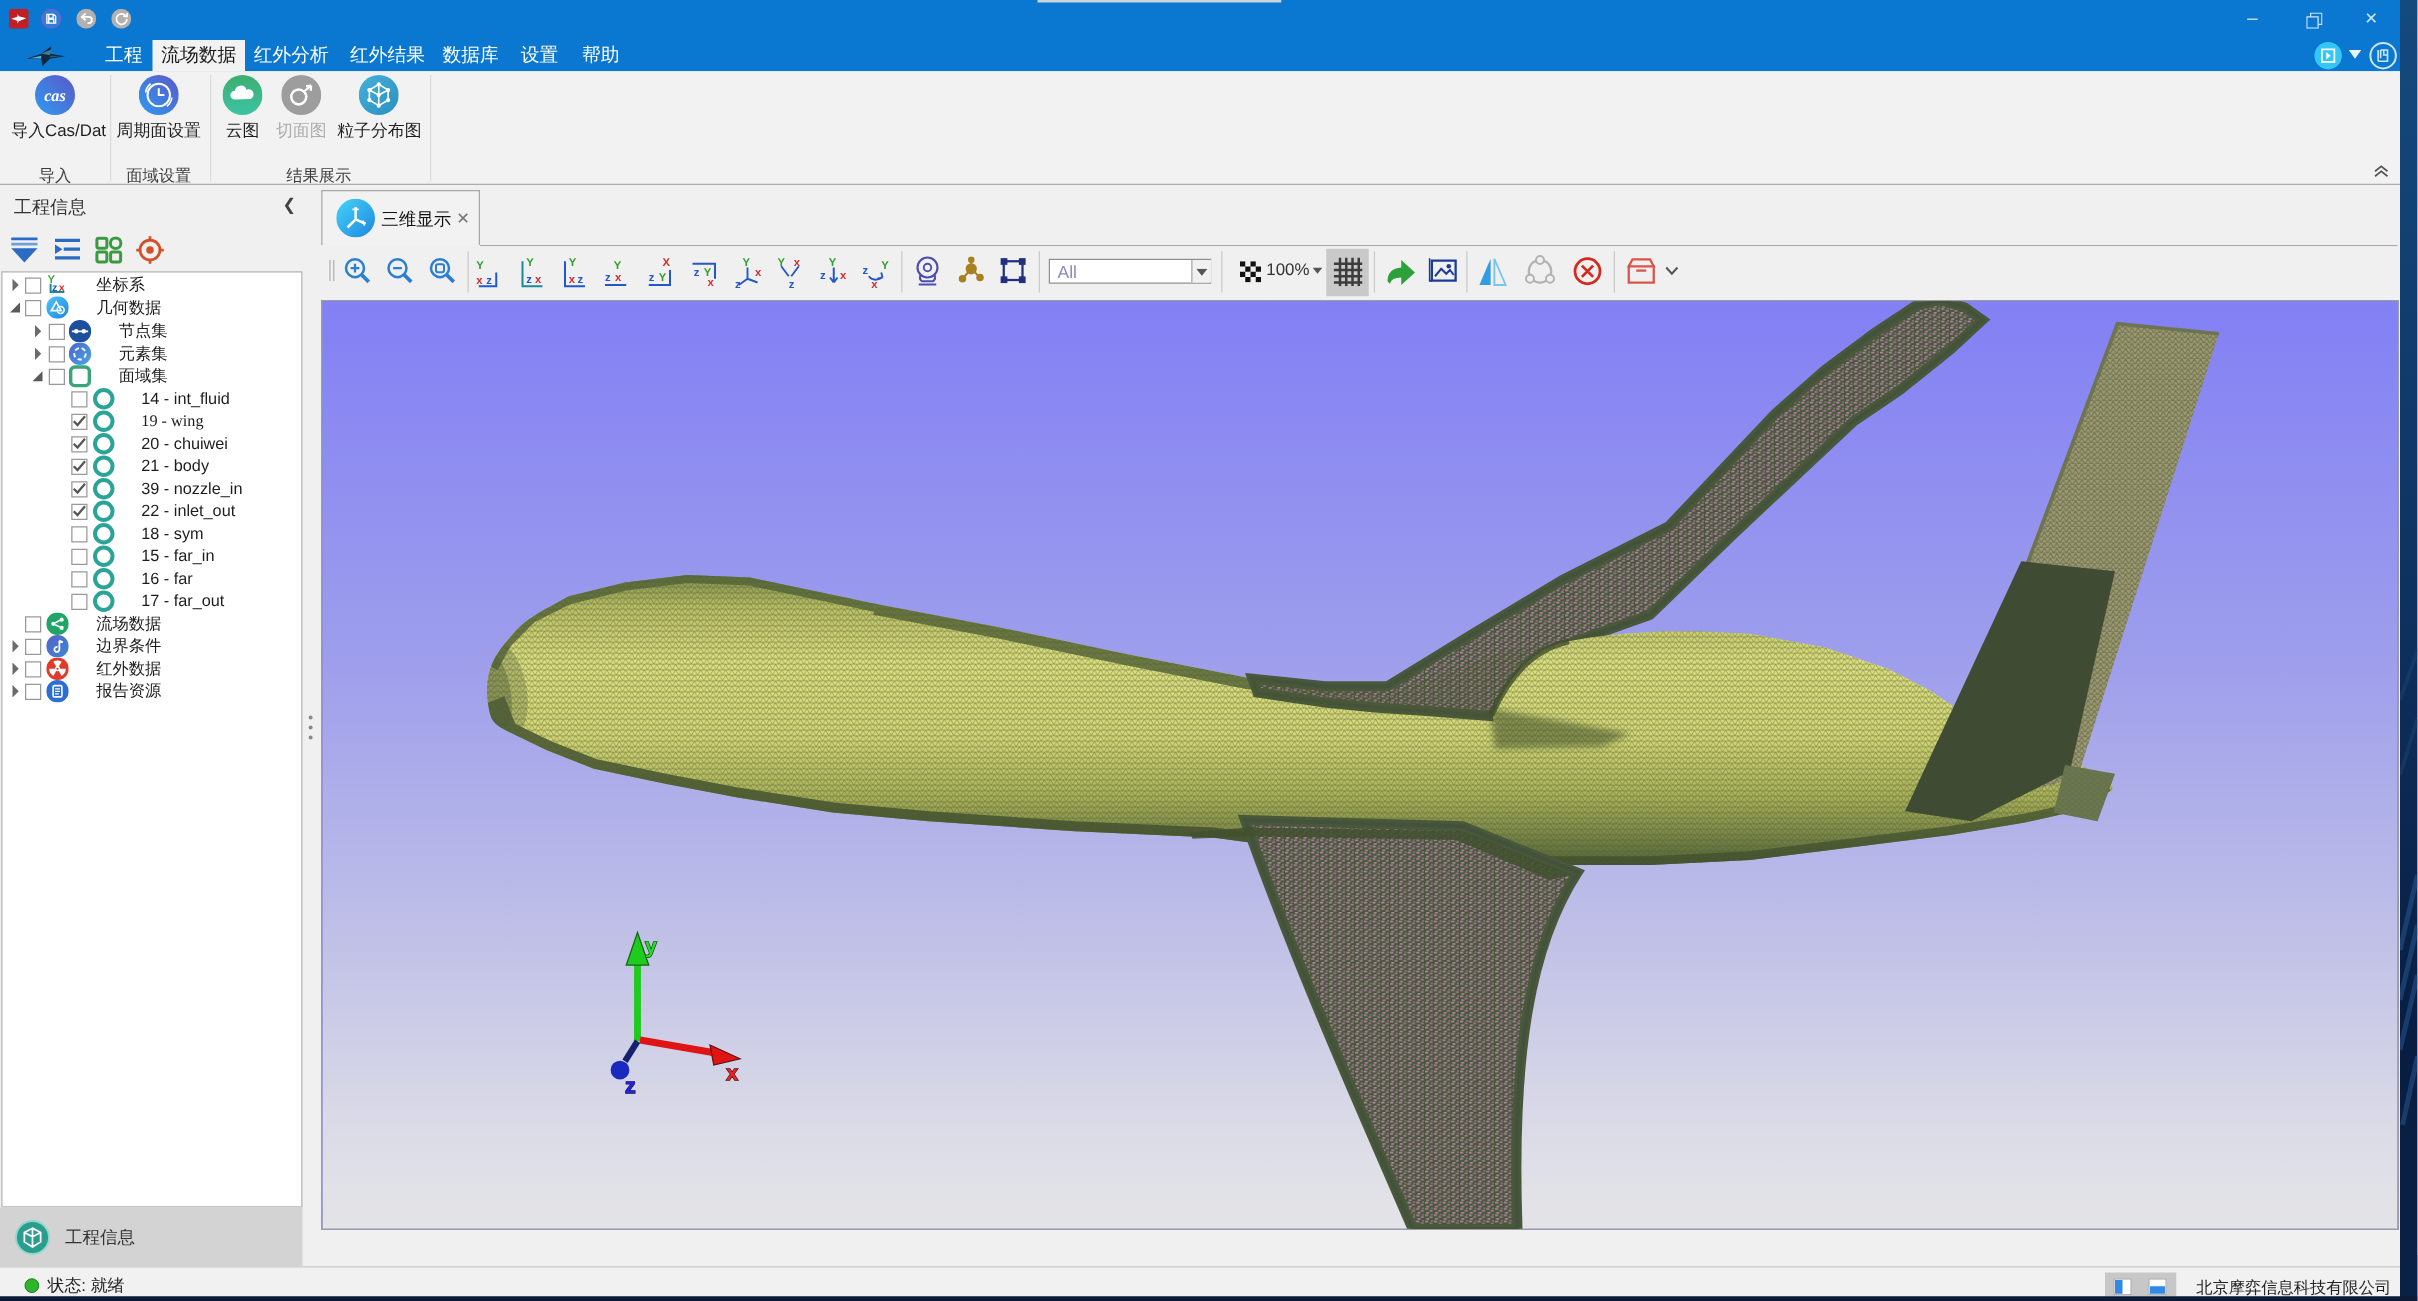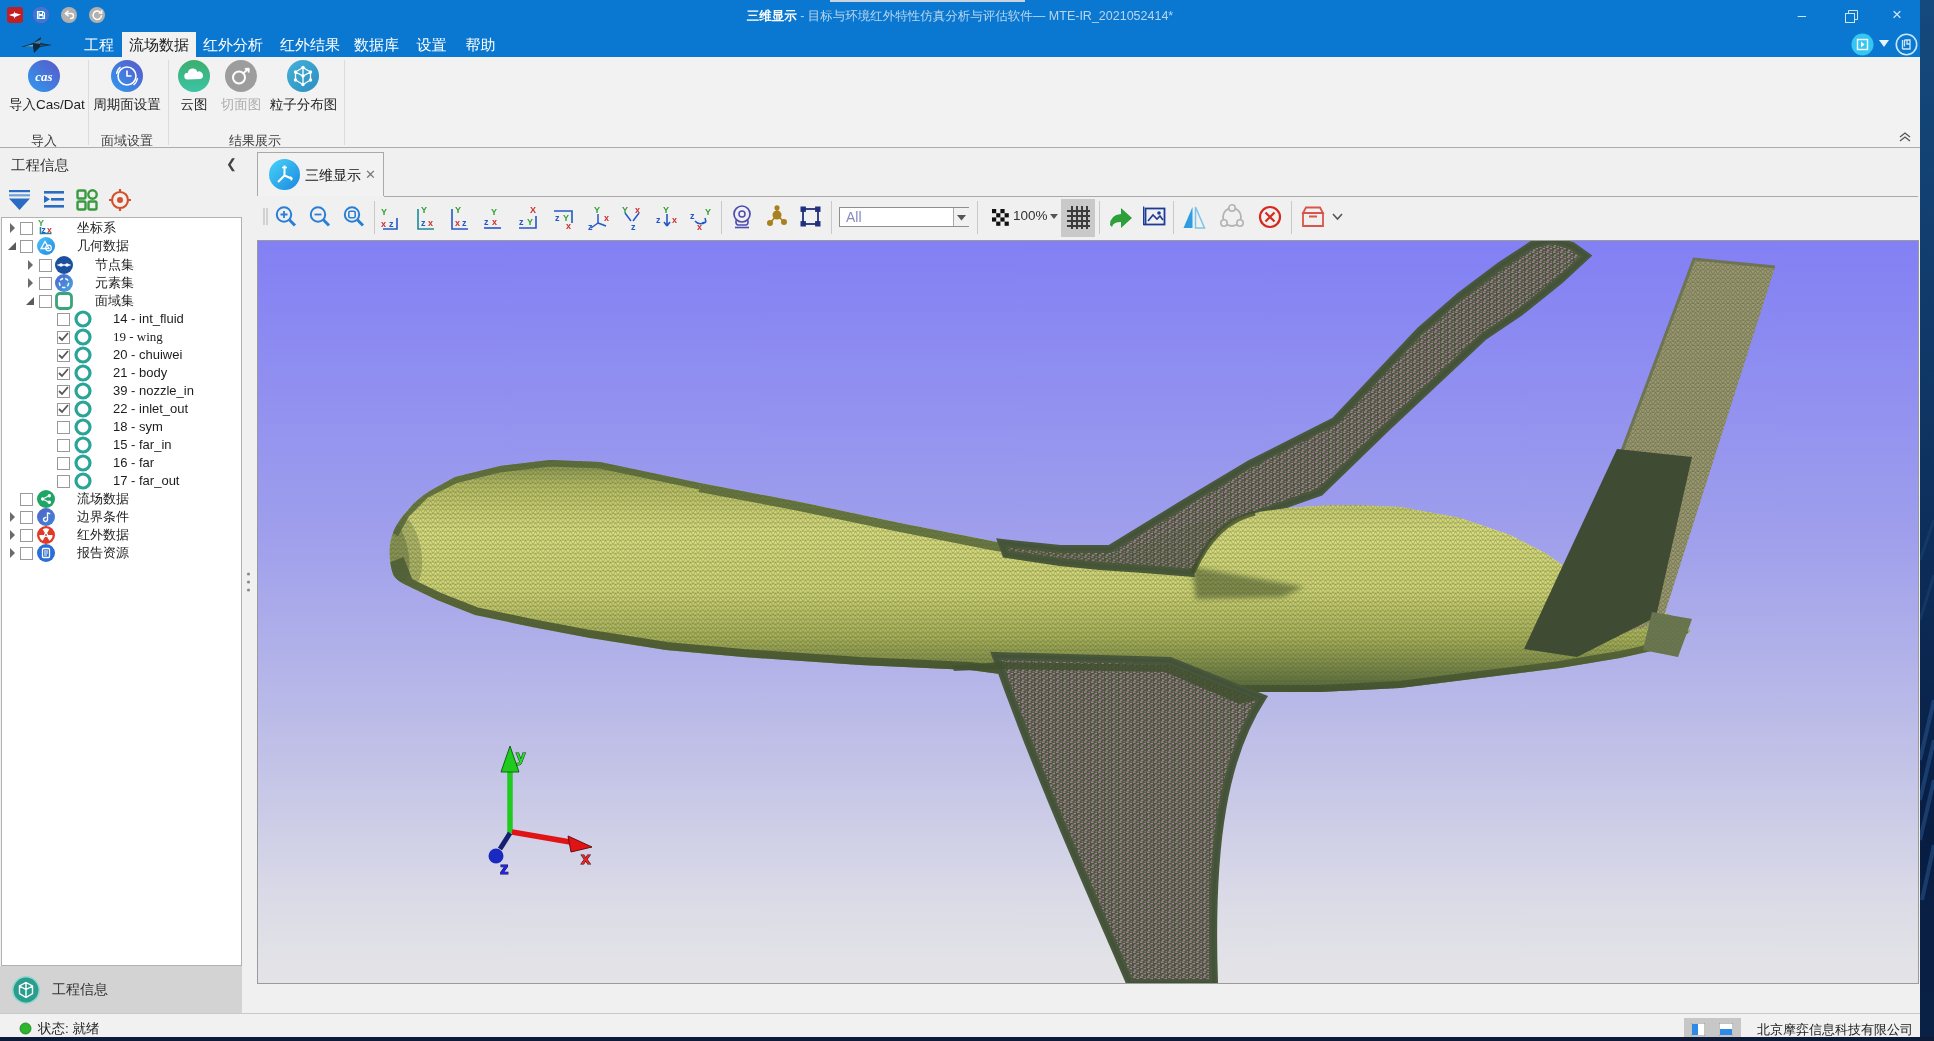--- a/index.html
+++ b/index.html
@@ -64,21 +64,20 @@
   <svg class="abs qicon" style="left:61px;">
     <circle cx="8" cy="8" r="8" fill="#b3b1af"></circle>
     <path d="M5 6.5 h5 a2.5 2.5 0 0 1 0 5 h-1" fill="none" stroke="#fff" stroke-width="1.4"></path>
     <path d="M7.5 3.8 L4.4 6.5 L7.5 9.2" fill="none" stroke="#fff" stroke-width="1.4"></path>
   </svg>
   <svg class="abs qicon" style="left:89px;">
     <circle cx="8" cy="8" r="8" fill="#b3b1af"></circle>
     <path d="M11.5 5.5 a4.2 4.2 0 1 0 1 2.8" fill="none" stroke="#fff" stroke-width="1.4"></path>
     <path d="M12.8 3.2 L12.6 6.3 L9.6 5.9" fill="none" stroke="#fff" stroke-width="1.3"></path>
   </svg>
-  <div id="title" class="abs"><b>三维显示</b> <span class="dim">- 目标与环境红外特性仿真分析与评估软件— MTE-IR_2021052414*</span></div>
   <div class="abs winbtn" style="left:1787px;">–</div>
   <svg class="abs" style="left:1845px; top:10px;" width="13" height="13">
     <rect x="0.5" y="3.5" width="9" height="9" fill="none" stroke="#cfe6f7" stroke-width="1"></rect>
     <path d="M3.5 3.5 v-3 h9 v9 h-3" fill="none" stroke="#cfe6f7" stroke-width="1"></path>
   </svg>
   <div class="abs winbtn" style="left:1882px; font-size:17px;">×</div>
 
   <svg class="abs" style="left:19px; top:33px;" width="36" height="24">
     <path d="M2 14 L14 10 L22 4 L21 10 L33 12 L21 14 L15 20 L14 14 Z" fill="#0f2940"></path>
     <path d="M14 10 L22 6.5 L21 11 Z" fill="#3e7ea0"></path>

